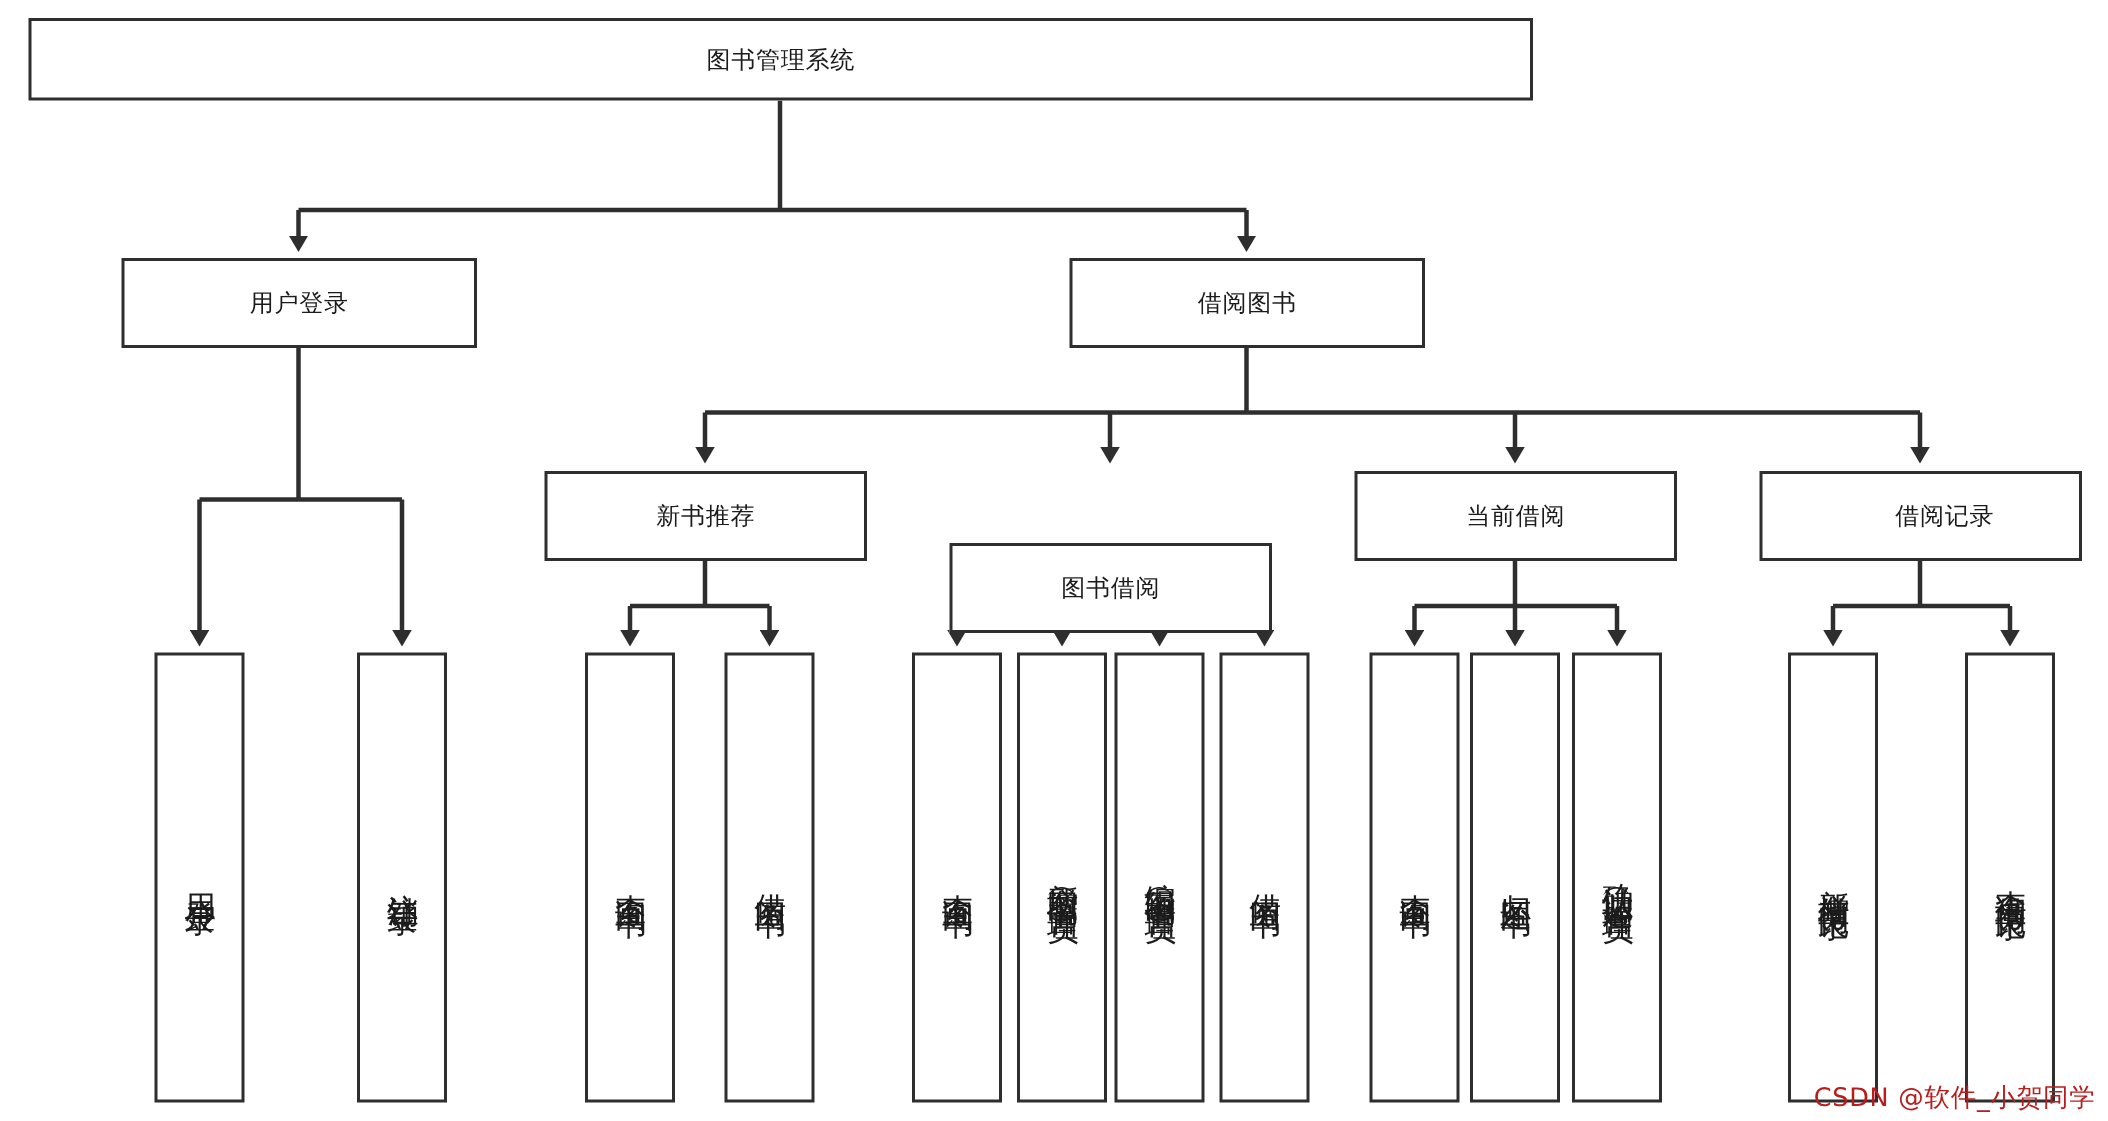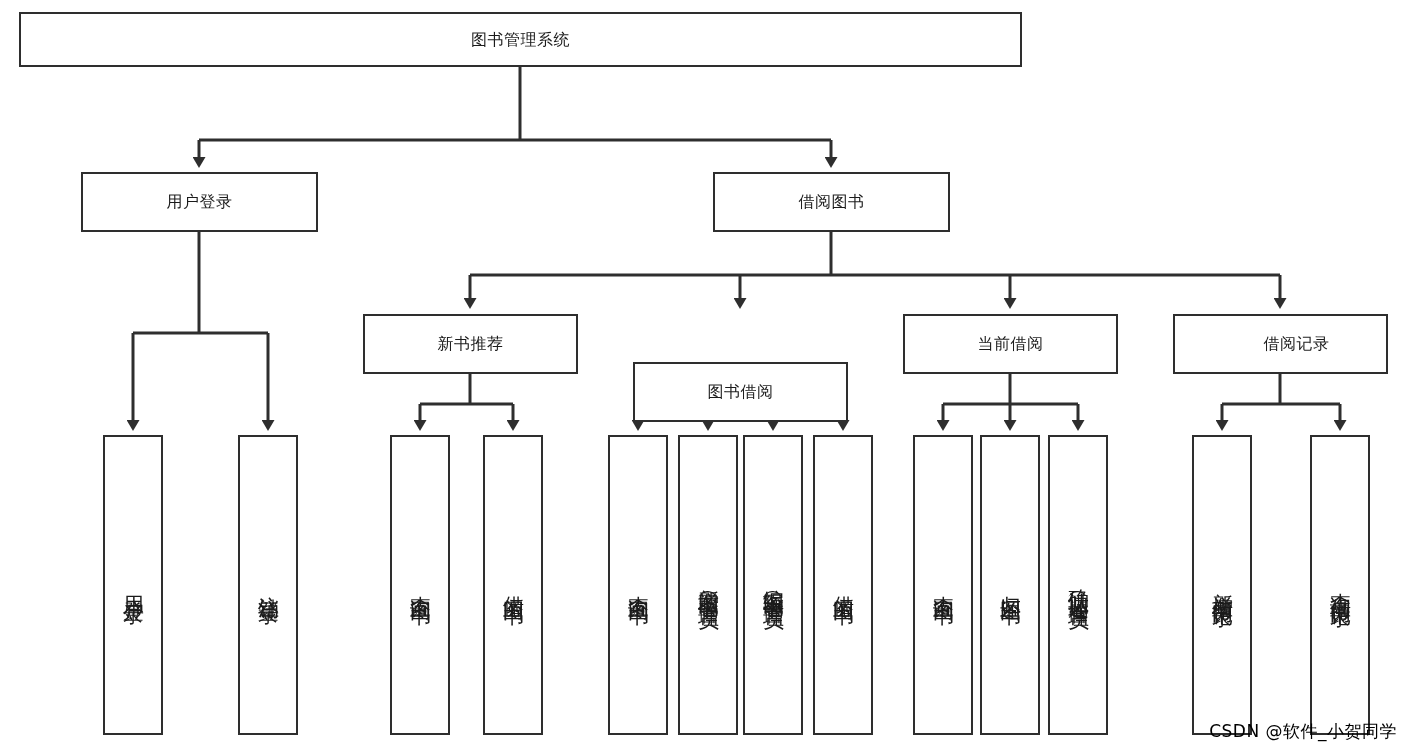--- a/index.html
+++ b/index.html
@@ -50,21 +50,21 @@
     text-orientation: upright;
     line-height: 1.28;
     letter-spacing: 3px;
     white-space: nowrap;
   }
   .watermark {
     position: absolute;
     right: 8px;
     bottom: 4px;
     font-size: 17px;
-    color: #000000;
+    color: #b91c1c;
     white-space: nowrap;
     letter-spacing: 0.5px;
   }
 </style>
 </head>
 <body>
 
 <div id="diagram-root">
 
   <svg id="tree-svg" viewBox="0 0 1405 747" preserveAspectRatio="none">

